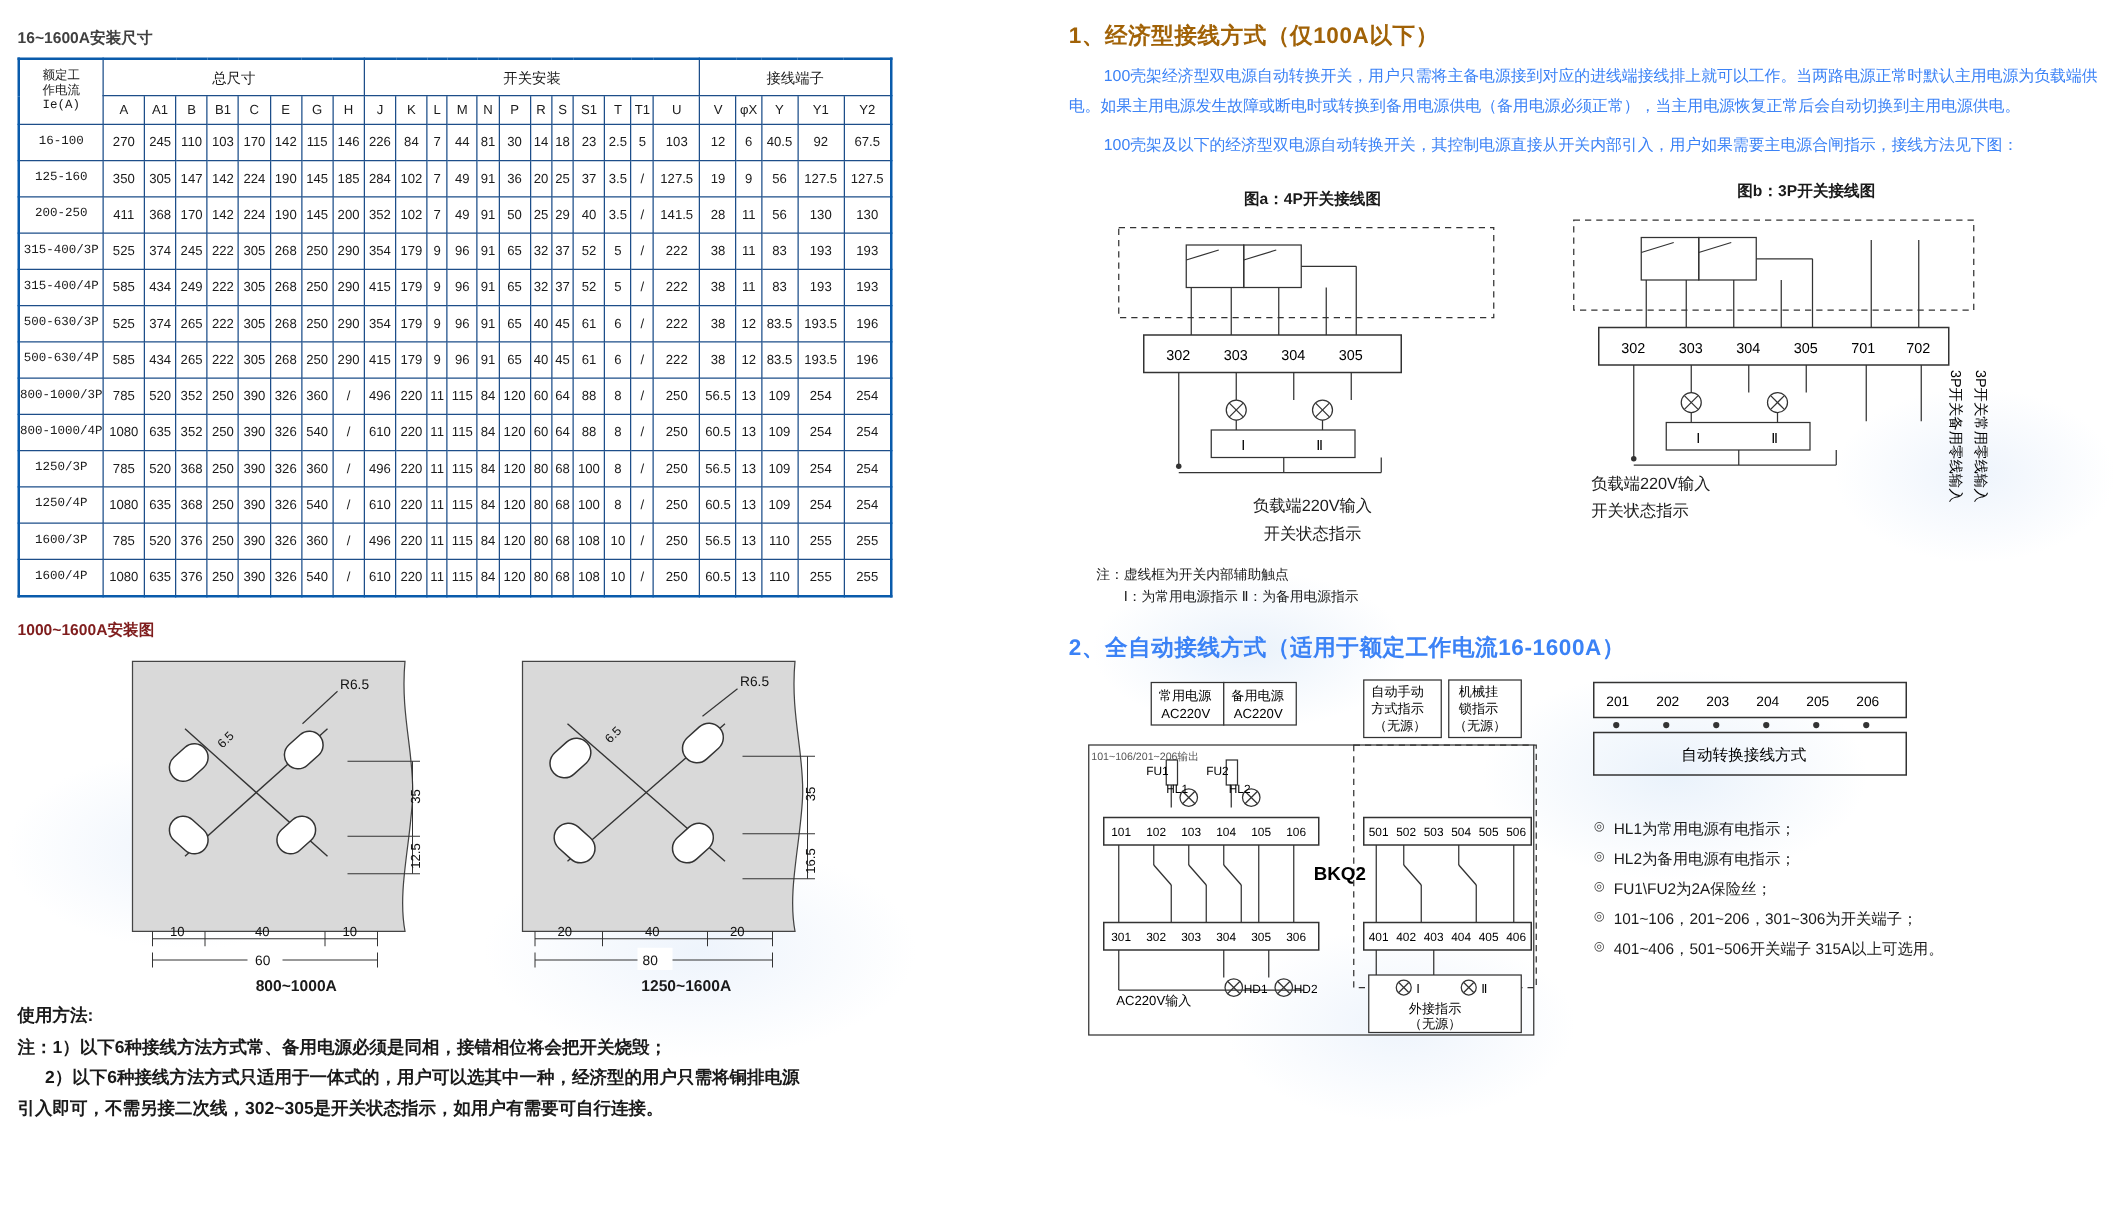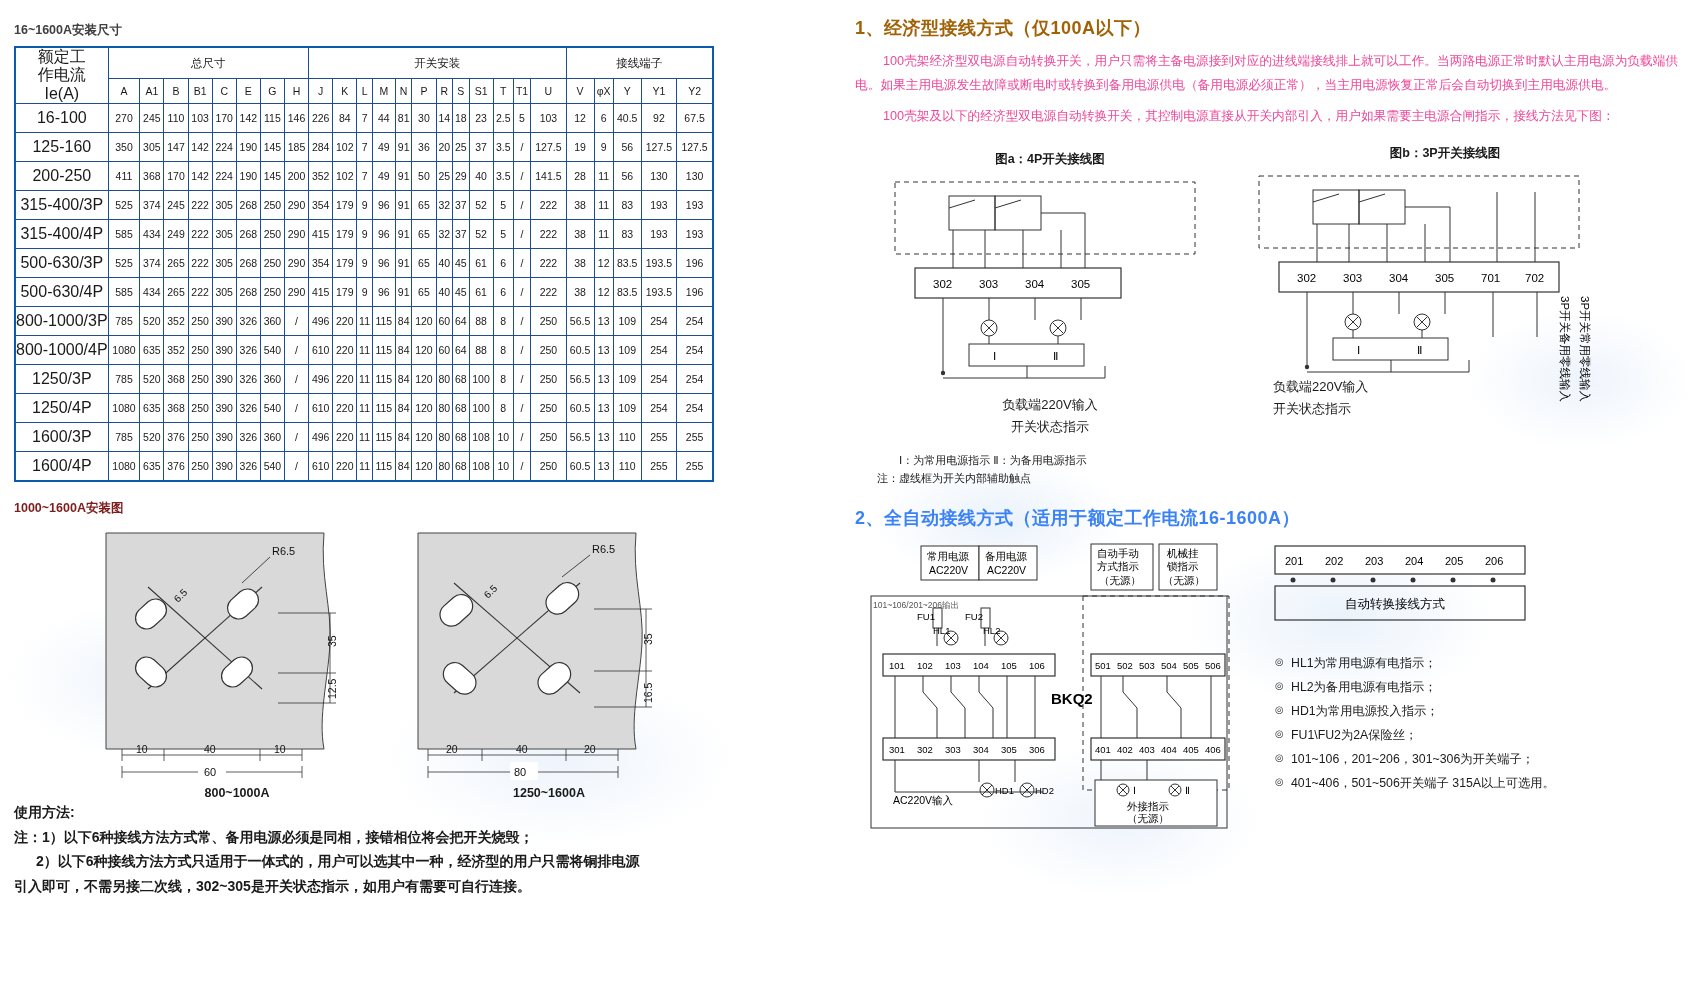--- a/index.html
+++ b/index.html
@@ -45,41 +45,41 @@
   table.dim th, table.dim td{
     border:1px solid #1d4e89;
     text-align:center;
     padding:0;
     height:28px;
     font-weight:normal;
     white-space:nowrap;
   }
   table.dim th{font-weight:normal;}
   table.dim .grp{height:22px;font-size:11.5px;}
-  table.dim td.firstcol, table.dim th.firstcol{width:62px;font-size:16px;line-height:1.15;}
+  table.dim td.firstcol, table.dim th.firstcol{width:62px;font-size:10px;line-height:1.15;font-family:Liberation Mono, monospace;}
   table.dim tr.hdr2 th{height:22px;font-size:10.5px;}
   table.dim td{font-size:10.5px;}
 
   
   .mount-caption{font-size:12.5px;font-weight:bold;color:#7f1d1d;margin:18px 0 4px 0;}
   .mount-wrap{position:relative;width:790px;height:260px;}
   .mount-fig{position:absolute;top:0;}
   .fig-label{
     text-align:center;font-size:12.5px;font-weight:bold;margin-top:4px;
   }
   .usage{
     position:absolute;left:14px;top:800px;width:800px;font-size:14px;line-height:1.75;font-weight:bold;
   }
   .usage .ln{display:block;}
   .usage .indent{padding-left:22px;}
 
   
   .right-col{position:absolute;left:855px;top:16px;width:830px;}
   .h-sec{font-size:18px;font-weight:bold;color:#a16207;letter-spacing:.5px;}
-  .para{font-size:12.7px;line-height:1.85;margin-top:10px;color:#ec4899;}
+  .para{font-size:12.7px;line-height:1.85;margin-top:10px;color:#3b82f6;}
   .para p{margin:0;}
   .ind{text-indent:28px;}
 
   .diag-box{position:relative;margin-top:16px;height:320px;}
   .diag-title{font-size:12.5px;font-weight:bold;text-align:center;}
   .note{font-size:11px;line-height:1.7;margin-top:6px;}
 
   .h-sec2{font-size:18px;font-weight:bold;color:#3b82f6;letter-spacing:.5px;margin-top:18px;}
 
   .bullets{font-size:12.3px;line-height:1.95;}
@@ -758,22 +758,22 @@
           <text x="336" y="134" font-size="11.5" transform="rotate(90 336 134)" font-family="'Liberation Sans',sans-serif">3P开关常用零线输入</text>
         </svg>
         <div style="font-size:13px;line-height:1.7;margin-top:-46px;margin-left:28px;">
           <div>负载端220V输入</div>
           <div>开关状态指示</div>
         </div>
       </div>
     </div>
 
     <div class="note" style="margin-top:-14px;margin-left:22px;">
+      <div>注：虚线框为开关内部辅助触点</div>
       <div style="margin-left:22px;">Ⅰ：为常用电源指示            Ⅱ：为备用电源指示</div>
-      <div>注：虚线框为开关内部辅助触点</div>
     </div>
 
     <div class="h-sec2">2、全自动接线方式（适用于额定工作电流16-1600A）</div>
 
     <div style="position:relative;height:290px;margin-top:12px;">
       <svg width="830" height="290" viewBox="0 0 830 290">
 
         <rect x="66" y="4" width="58" height="34" fill="#fff" stroke="#333" stroke-width="1"></rect>
         <text x="72" y="18" font-size="10.5" font-family="'Liberation Sans',sans-serif">常用电源</text>
         <text x="74" y="32" font-size="10.5" font-family="'Liberation Sans',sans-serif">AC220V</text>
@@ -914,21 +914,20 @@
           <circle cx="598" cy="38" r="2.5"></circle>
             <circle cx="638" cy="38" r="2.5"></circle>
         </g>
         <rect x="420" y="44" width="250" height="34" fill="none" stroke="#333" stroke-width="1.2"></rect>
         <text x="490" y="66" font-size="12.5" font-family="'Liberation Sans',sans-serif">自动转换接线方式</text>
       </svg>
 
       <ul class="bullets" style="position:absolute;left:420px;top:110px;width:380px;">
         <li>HL1为常用电源有电指示；</li>
         <li>HL2为备用电源有电指示；</li>
-        <li>HD1为常用电源投入指示；</li>
         <li>FU1\FU2为2A保险丝；</li>
         <li>101~106，201~206，301~306为开关端子；</li>
         <li>401~406，501~506开关端子 315A以上可选用。</li>
       </ul>
     </div>
 
   </div>
 </div>
 
 </body></html>

